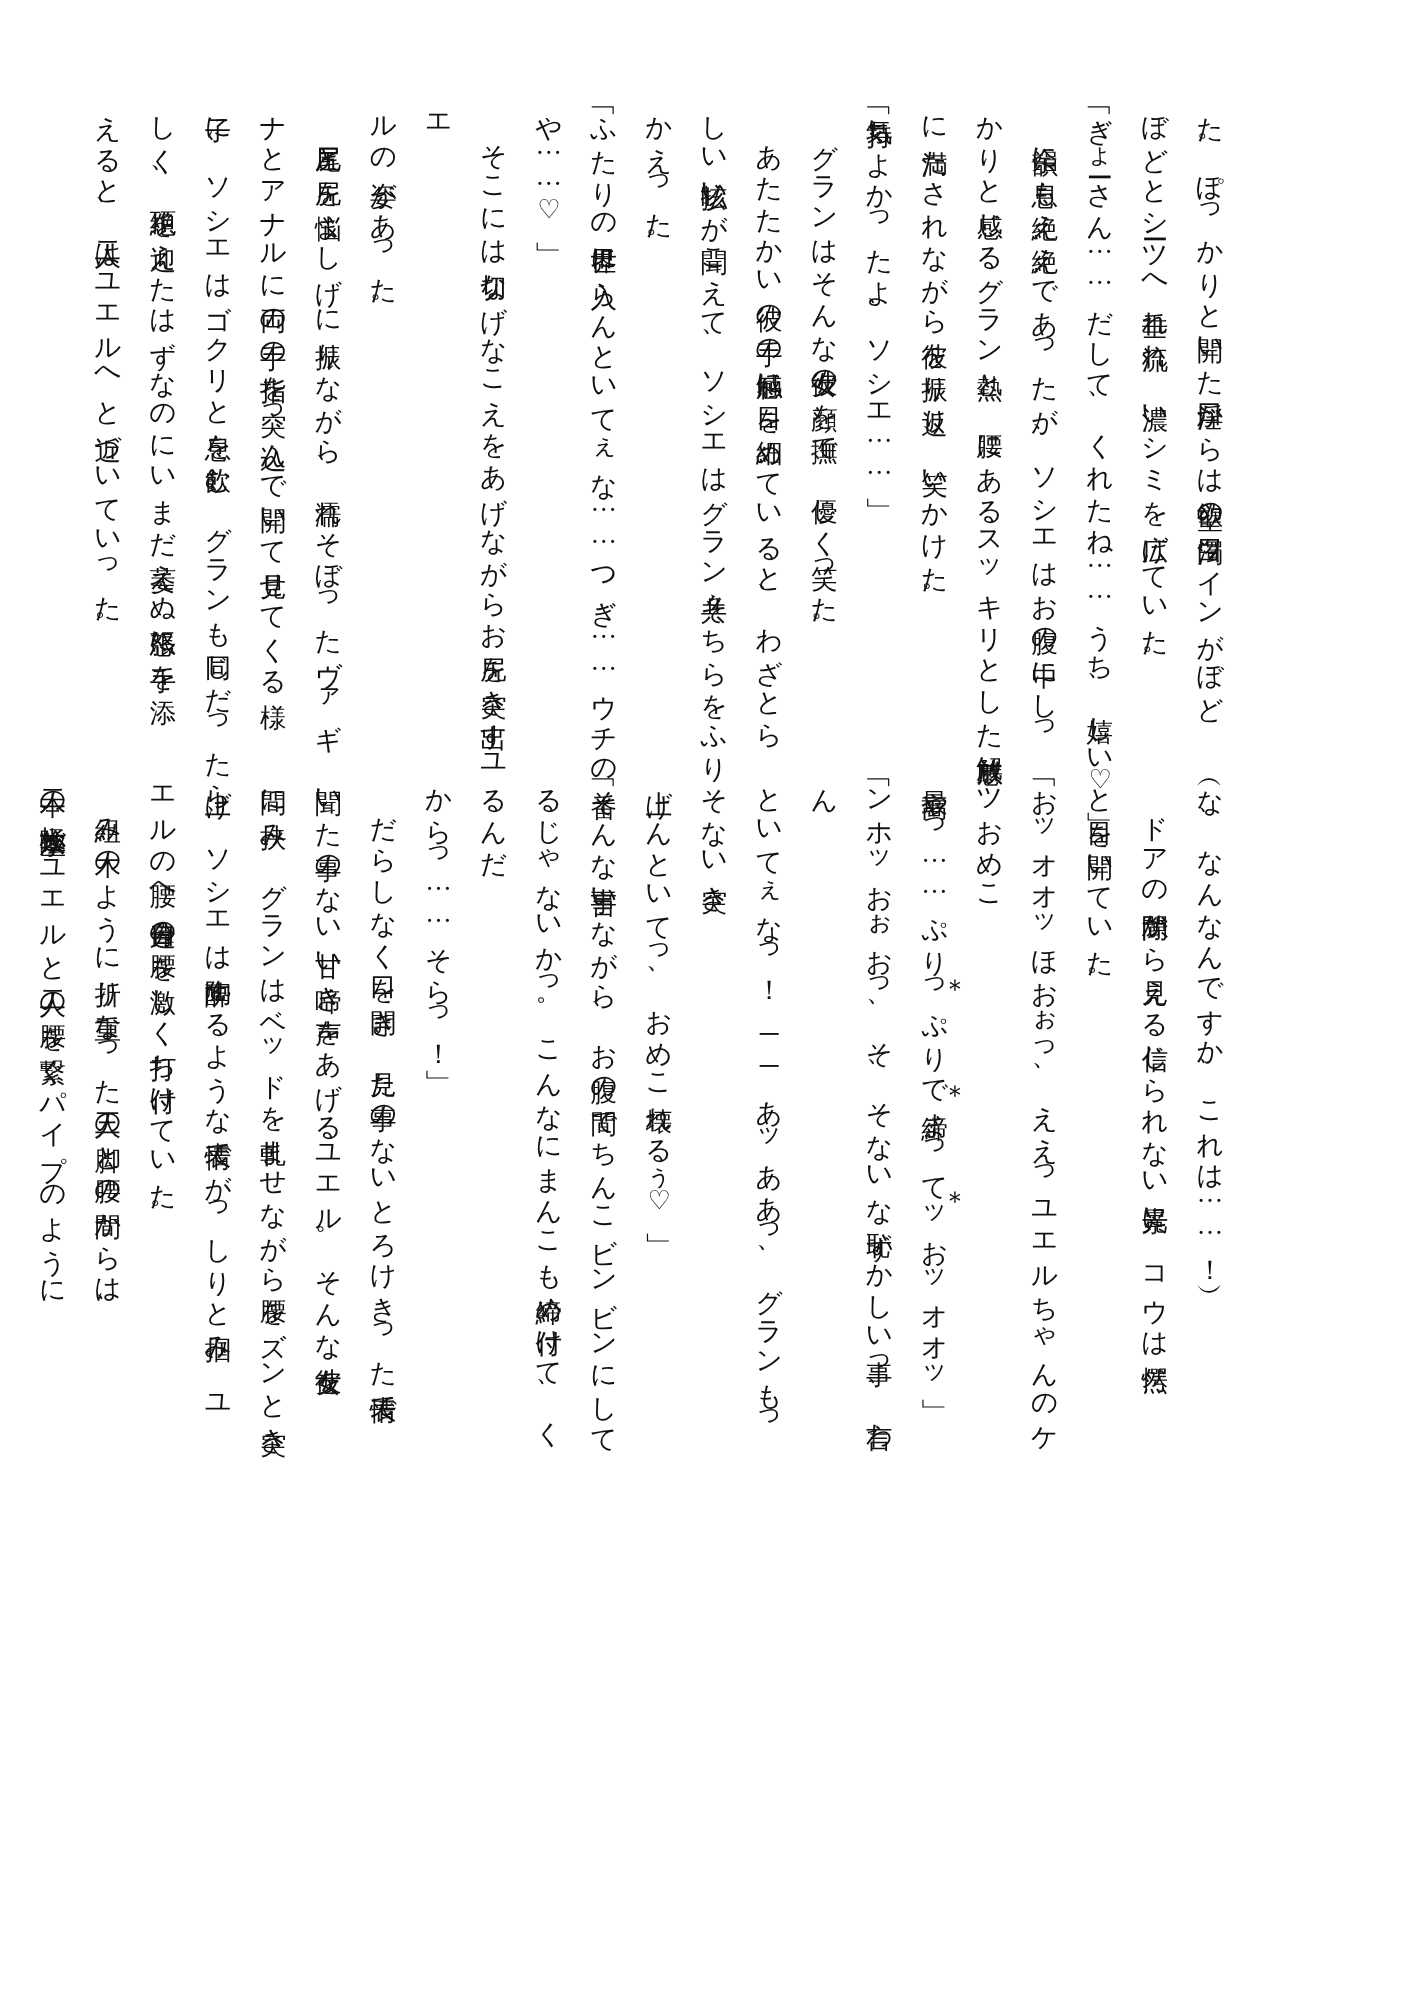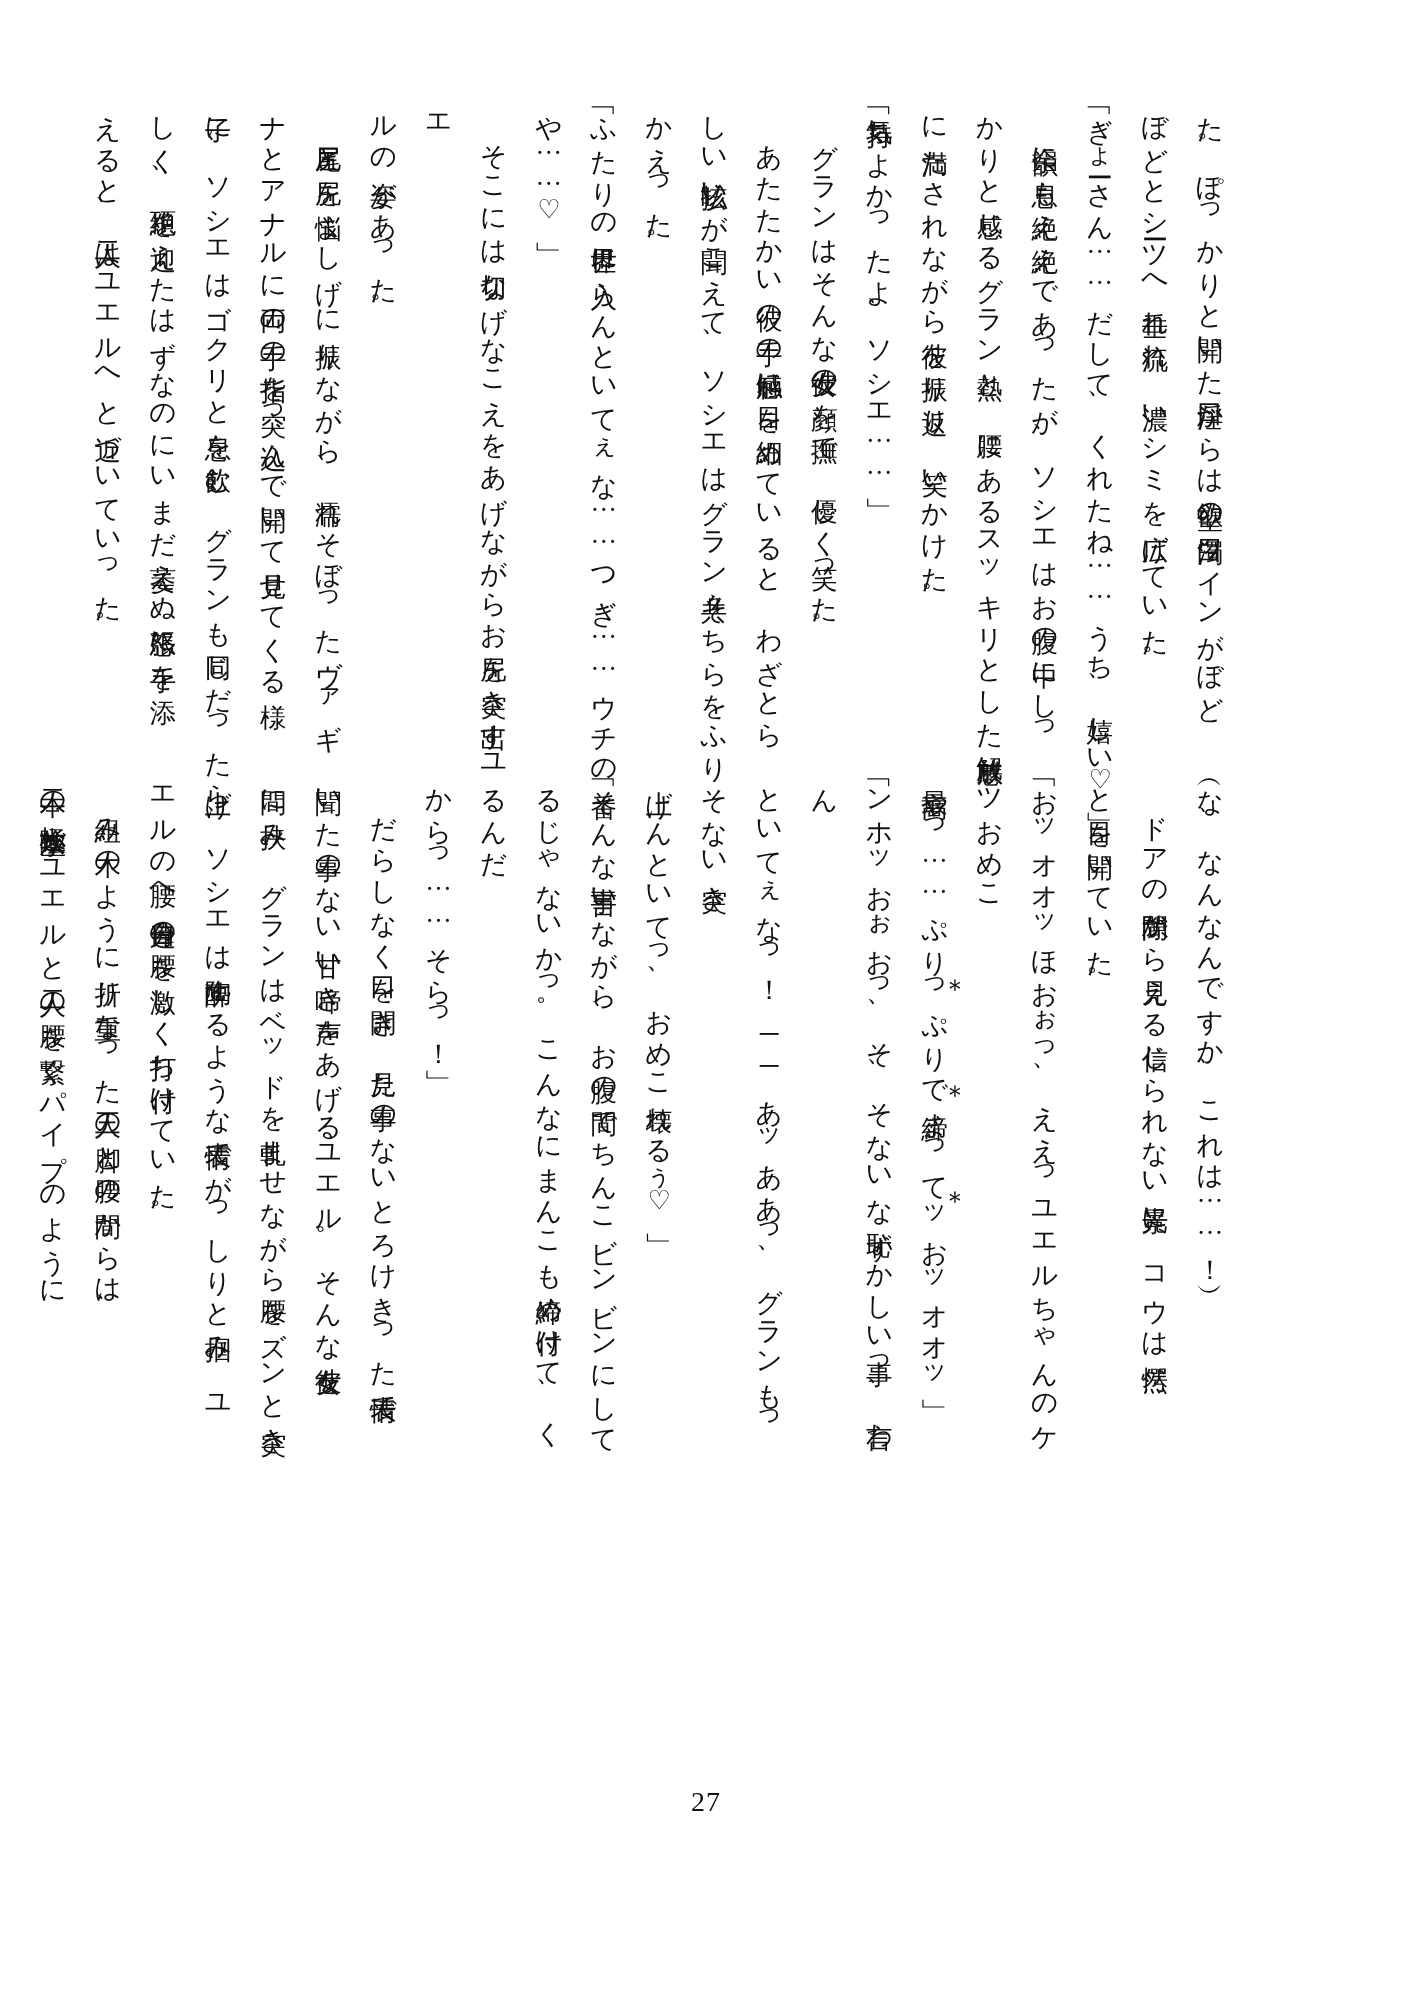--- a/index.html
+++ b/index.html
@@ -87,15 +87,14 @@
 <body>
 
 <div id="page">
 
   <div id="block-a" class="vblock"><span class="vline">た。ぽっかりと開いた淫口からは欲望の白濁ワインがぼど</span><span class="vline">ぼどとシーツへ垂れ流れ、濃いシミを広げていた。</span><span class="vline">「ぎょーさん……だして、くれたね……うち、嬉しい♡」</span><span class="vline">　余韻に息も絶え絶えであったが、ソシエはお腹の中にしっ</span><span class="vline">かりと感じるグラン熱と、腰にあるスッキリとした解放感</span><span class="vline">に満たされながら彼を振り返り、笑いかけた。</span><span class="vline">「気持ちよかったよ、ソシエ……」</span><span class="vline">　グランはそんな彼女の顔を撫で、優しく笑った。</span><span class="vline">　あたたかい彼の手の感触に目を細めていると、わざとら</span><span class="vline">しい咳払いが聞こえて、ソシエはグラン共々そちらをふり</span><span class="vline">かえった。</span><span class="vline">「ふたりの世界に入らんといてぇな……つぎ……ウチの番</span><span class="vline">や……♡」</span><span class="vline">　そこには切なげなこえをあげながらお尻を突き出すユエ</span><span class="vline">ルの姿があった。</span><span class="vline">　尻尾と尻を悩ましげに振りながら、濡れそぼったヴァギ</span><span class="vline">ナとアナルに両の手の指を突っ込んで開いて見せてくる様</span><span class="vline">子に、ソシエはゴクリと息を飲む。グランも同じだったら</span><span class="vline">しく、絶頂を迎えたはずなのにいまだ萎えぬ怒張に手を添</span><span class="vline">えると、二人はユエルへと近づいていった。</span></div>
 
   <div id="block-b" class="vblock"><span class="vline">（な、なんなんですか、これは……！）</span><span class="vline">　ドアの隙間から見える信じられない光景に、コウは愕然</span><span class="vline">と目を開いていた。</span><span class="vline">「おッオオッほおぉっ、ええっユエルちゃんのケツおめこ</span><span class="vline">最高やっ……ぷりっぷりで締まってッおッオオッ」</span><span class="vline">「ンホッおぉおっ、そ、そないな恥ずかしい事っ、言わん</span><span class="vline">といてぇなっ！　──あッああっ、グランもっそない突き</span><span class="vline">上げんといてっ、おめこ壊れるぅ♡」</span><span class="vline">「そんな事言いながら、お腹の間でちんこビンビンにして</span><span class="vline">るじゃないかっ。こんなにまんこも締め付けて、くるんだ</span><span class="vline">からっ……そらっ！」</span><span class="vline">　だらしなく口を開き、見た事のないとろけきった表情で</span><span class="vline">聞いた事のない甘い啼き声をあげるユエル。そんな彼女を</span><span class="vline">間に挟み、グランはベッドを軋ませながら腰をズンと突き</span><span class="vline">上げ、ソシエは陶酔するような表情でがっしりと掴み、ユ</span><span class="vline">エルの腰へ自分達の腰を激しく打ち付けていた。</span><span class="vline">　組み木のように折り重なった三人の脚と腰の間からは、</span><span class="vline">二本の極太陰茎がユエルと二人の腰を繋ぐパイプのように</span></div>
 
   <div id="separator">＊　＊　＊</div>
 
-  <div id="page-number">27</div>
 
 </div>
 
 </body></html>

